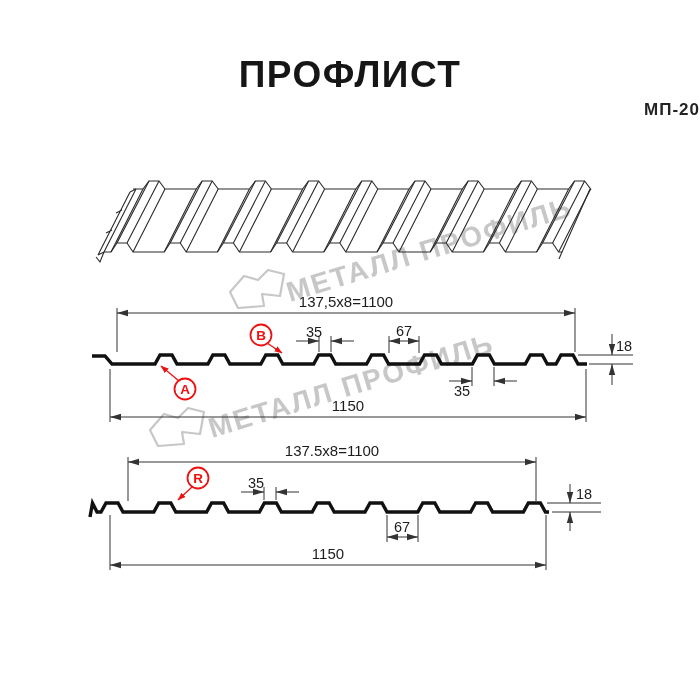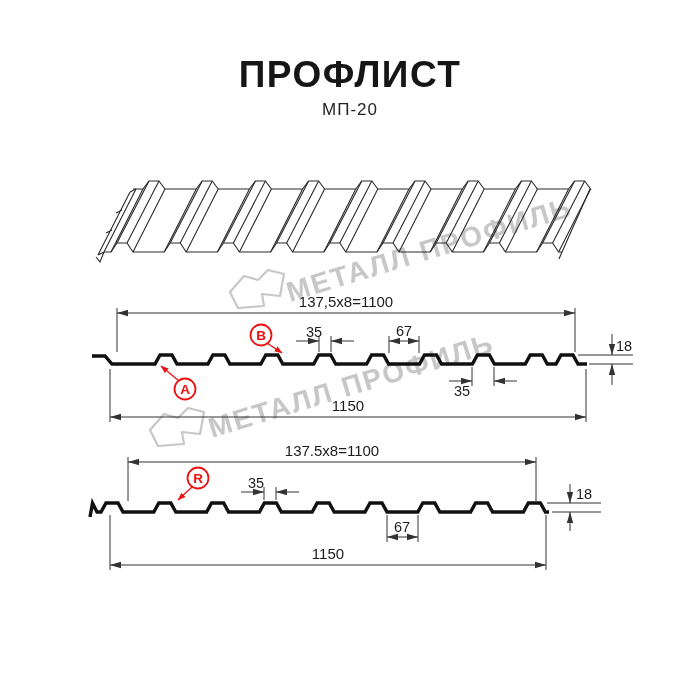--- a/index.html
+++ b/index.html
@@ -1,21 +1,21 @@
 <!DOCTYPE html>
 <html><head>
 <meta charset="utf-8">
 <style>
   html,body{margin:0;padding:0;background:#fff;}
   .page{position:relative;width:700px;height:700px;background:#ffffff;overflow:hidden;
         font-family:"Liberation Sans",sans-serif;}
   .title{position:absolute;top:54px;left:0;width:100%;text-align:center;
          font-size:37px;font-weight:700;letter-spacing:1.5px;color:#161616;}
-  .subtitle{position:absolute;top:100px;left:0;width:100%;text-align:center;
-         font-size:17px;font-weight:400;letter-spacing:1px;color:#232323;}
+  .subtitle{position:absolute;top:100px;left:0;width:100%;text-align:right;
+         font-size:17px;font-weight:700;letter-spacing:1px;color:#232323;}
   .footer{position:absolute;top:616px;left:0;width:100%;text-align:center;
          font-size:19px;font-weight:600;letter-spacing:0.4px;color:#2d2d2d;}
   svg.draw{position:absolute;top:0;left:0;}
   .thick{fill:none;stroke:#111111;stroke-width:3.4;stroke-linejoin:miter;}
   .thin{fill:none;stroke:#2a2a2a;stroke-width:1.1;}
   .dim{fill:none;stroke:#333333;stroke-width:1;}
   .dimtext{font-size:14.5px;fill:#1c1c1c;}
   .spantext{font-size:15px;fill:#1c1c1c;}
   .redln{stroke:#ee1111;stroke-width:1.3;fill:none;}
   .redcirc{stroke:#ee1111;stroke-width:1.8;fill:none;}

